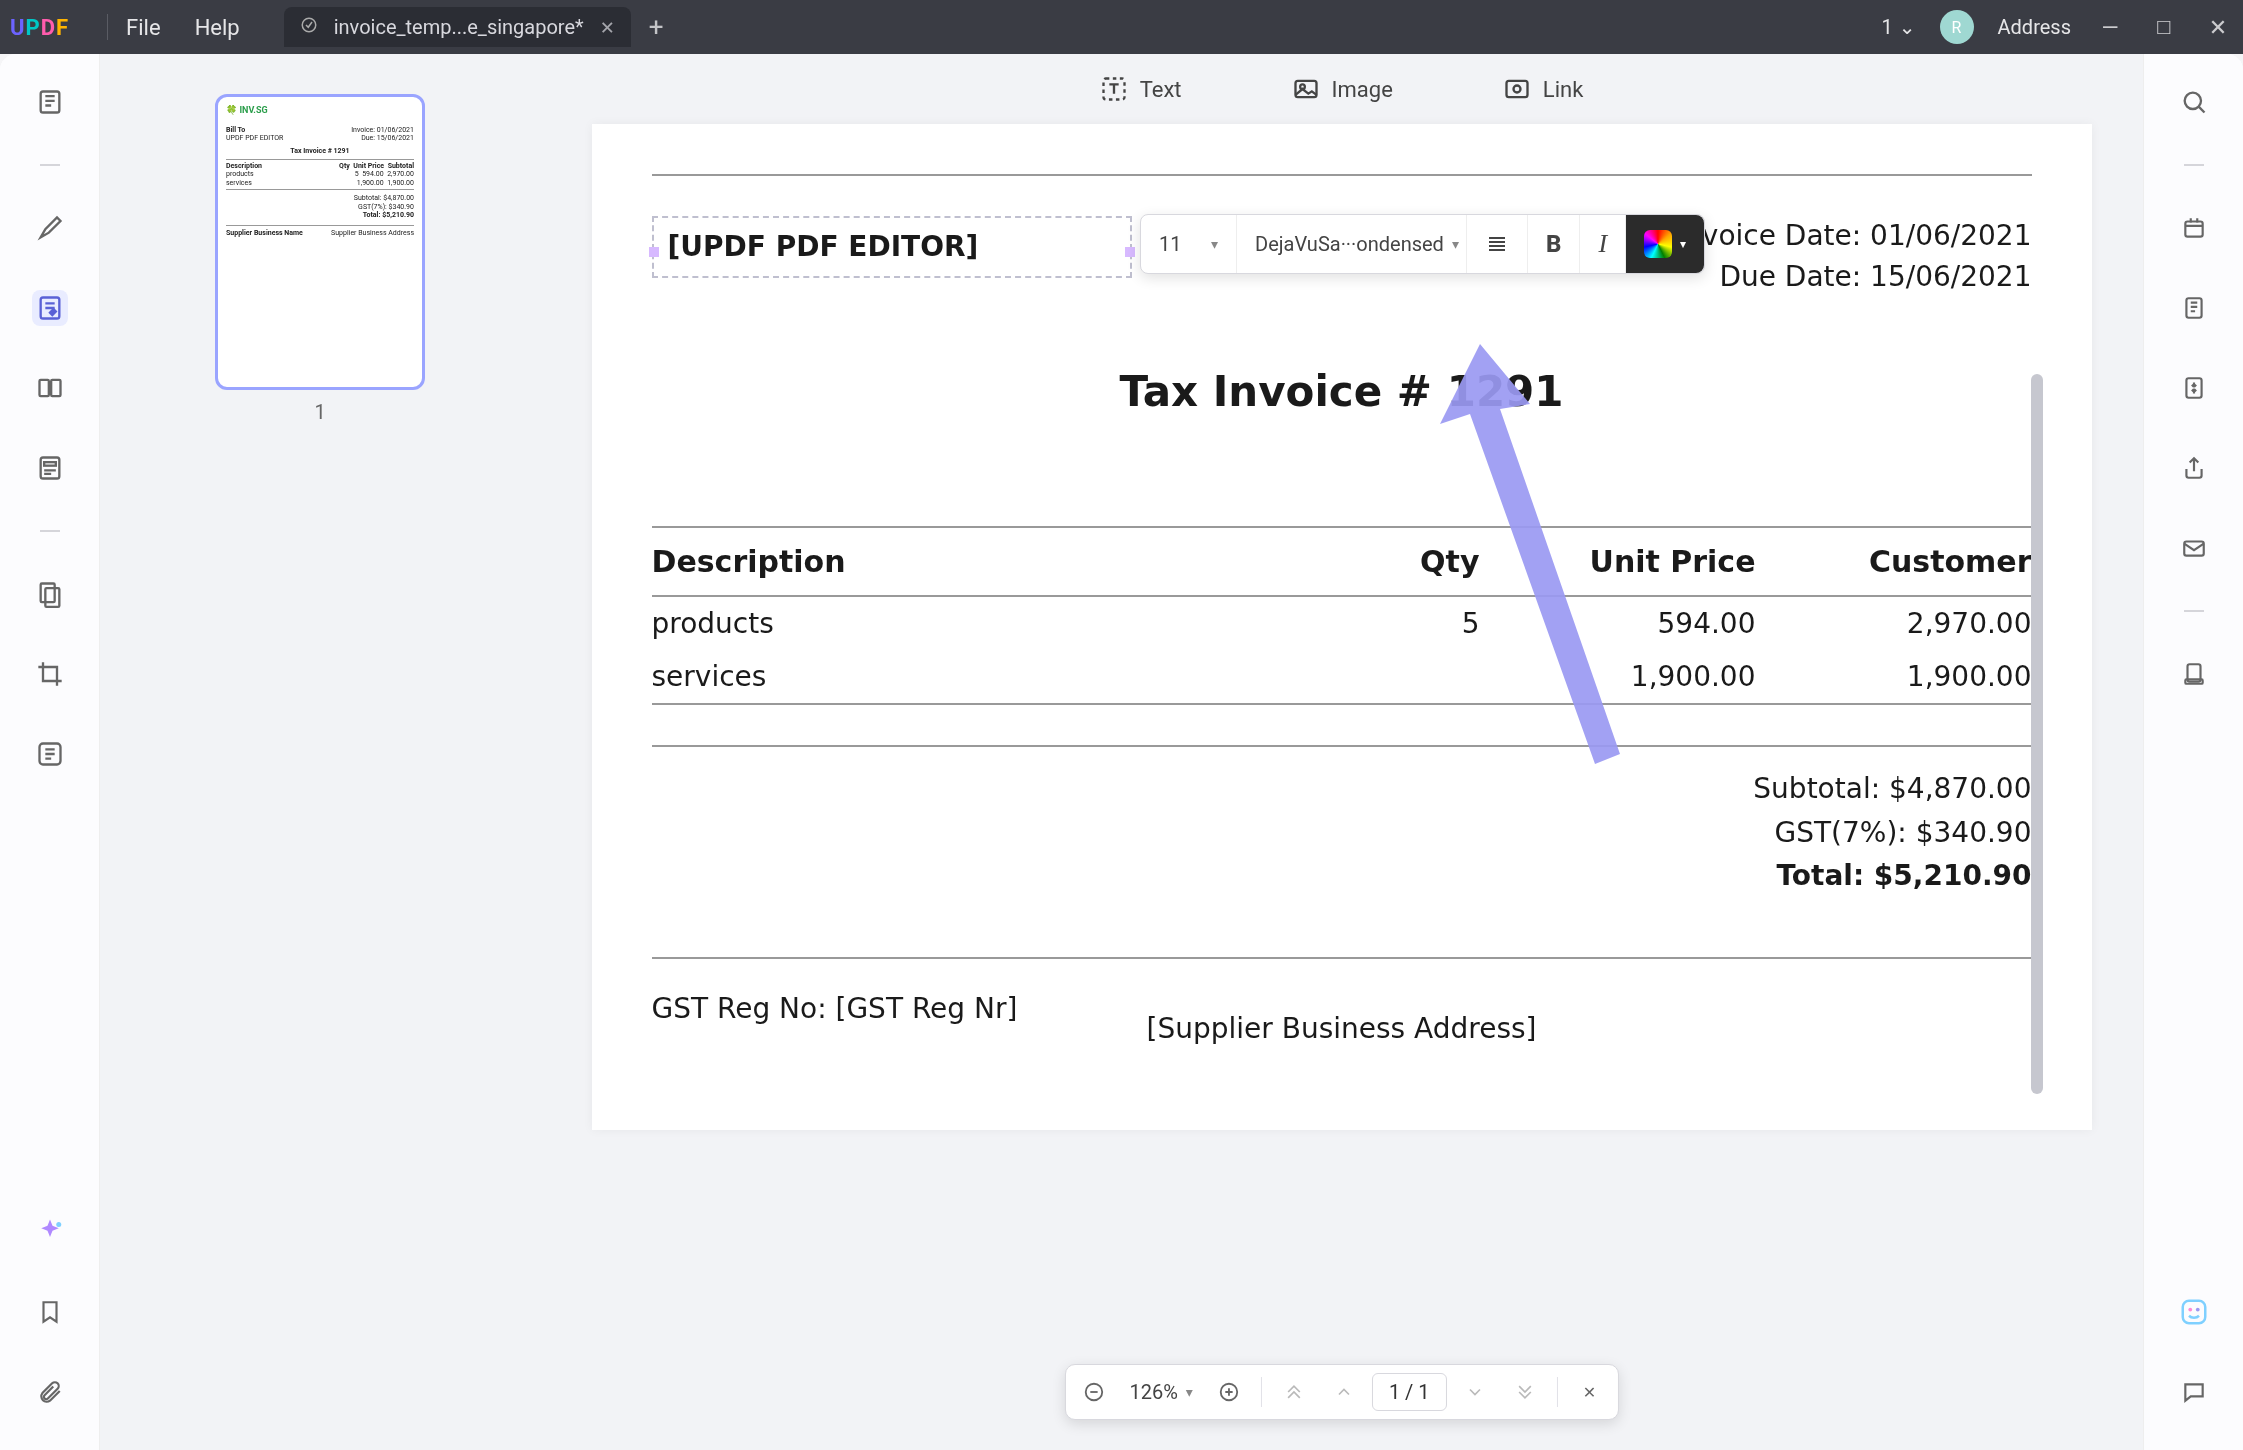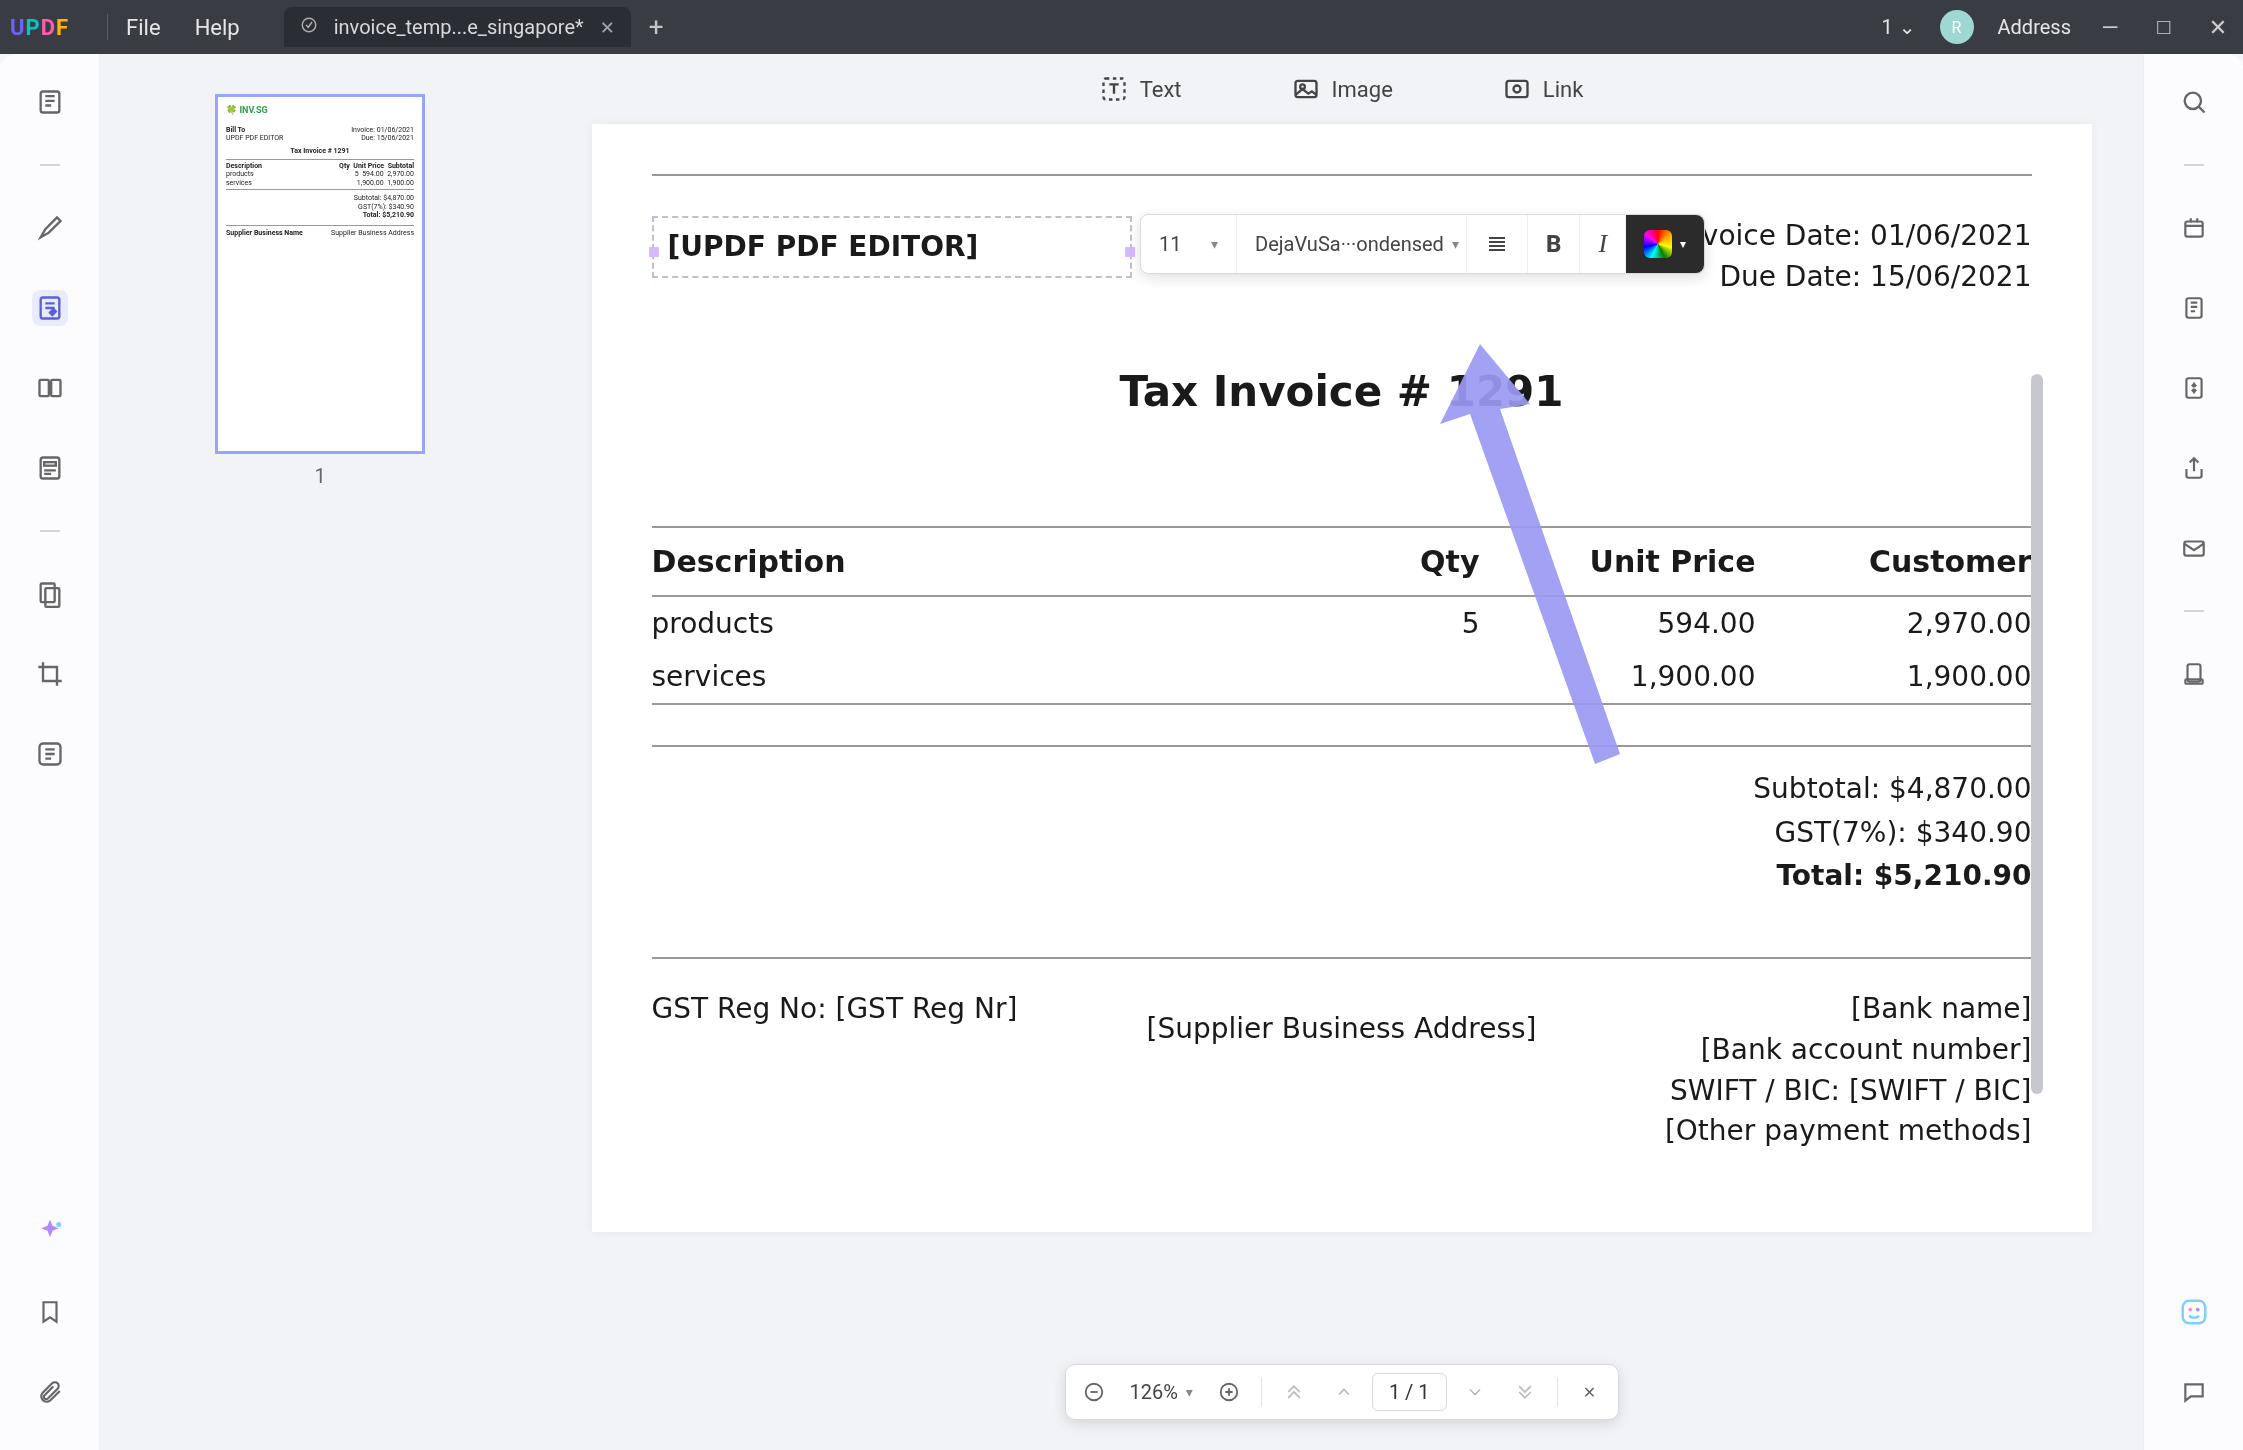--- a/index.html
+++ b/index.html
@@ -43,21 +43,21 @@
 
   
   .app{display:flex;height:calc(1450px - 54px);background:#fcfcfe;border-radius:16px 16px 0 0;margin-top:0;}
   .left-rail{width:100px;background:#fcfcfe;border-right:1px solid #eee;display:flex;flex-direction:column;align-items:center;padding-top:30px;gap:44px;border-radius:16px 0 0 0;position:relative;}
   .rail-icon{width:36px;height:36px;display:flex;align-items:center;justify-content:center;color:#666;cursor:pointer;border-radius:8px;}
   .rail-icon.active{background:#e9ecff;color:#5a61d6;}
   .rail-dash{width:20px;height:2px;background:#d5d5da;}
   .rail-bottom{margin-top:auto;display:flex;flex-direction:column;align-items:center;gap:44px;padding-bottom:40px;}
 
   .thumb-col{width:440px;background:#f2f3f6;padding:40px 0;display:flex;flex-direction:column;align-items:center;}
-  .thumb{width:210px;height:360px;background:#fff;border:3px solid #9aa4ff;border-radius:0;padding:8px;font-size:8px;color:#222;position:relative;display:flex;flex-direction:column;}
+  .thumb{width:210px;height:296px;background:#fff;border:3px solid #9aa4ff;border-radius:12px;padding:8px;font-size:8px;color:#222;position:relative;display:flex;flex-direction:column;}
   .thumb-num{margin-top:10px;font-size:20px;color:#666;}
 
   .center{flex:1;display:flex;flex-direction:column;align-items:center;background:#f2f3f6;position:relative;}
   .top-tools{height:70px;width:100%;display:flex;align-items:center;justify-content:center;gap:110px;}
   .tool{display:flex;align-items:center;gap:12px;font-size:22px;color:#444;cursor:pointer;}
   .tool svg{width:28px;height:28px;}
 
   .page-wrap{width:1500px;background:#fff;box-shadow:0 0 10px rgba(0,0,0,.05);padding:50px 60px 80px;position:relative;}
   .float-toolbar{
     position:absolute;top:160px;left:600px;
@@ -365,26 +365,20 @@
         <div>GST(7%): $340.90</div>
         <div class="bold">Total: $5,210.90</div>
       </div>
 
       <div class="footer-divider"></div>
       <div class="supplier">
         <div>
           <div>GST Reg No: [GST Reg Nr]</div>
         </div>
         <div class="c">[Supplier Business Address]</div>
-        <div class="r">
-          <div>[Bank name]</div>
-          <div>[Bank account number]</div>
-          <div>SWIFT / BIC: [SWIFT / BIC]</div>
-          <div>[Other payment methods]</div>
-        </div>
       </div>
     </div>
 
     <div class="bottom-bar">
       <div class="bb-btn">
         <svg width="22" height="22" viewBox="0 0 24 24" fill="none" stroke="#666" stroke-width="2">
             <circle cx="12" cy="12" r="9"></circle>
             <path d="M8 12h8"></path>
           </svg>
       </div>

